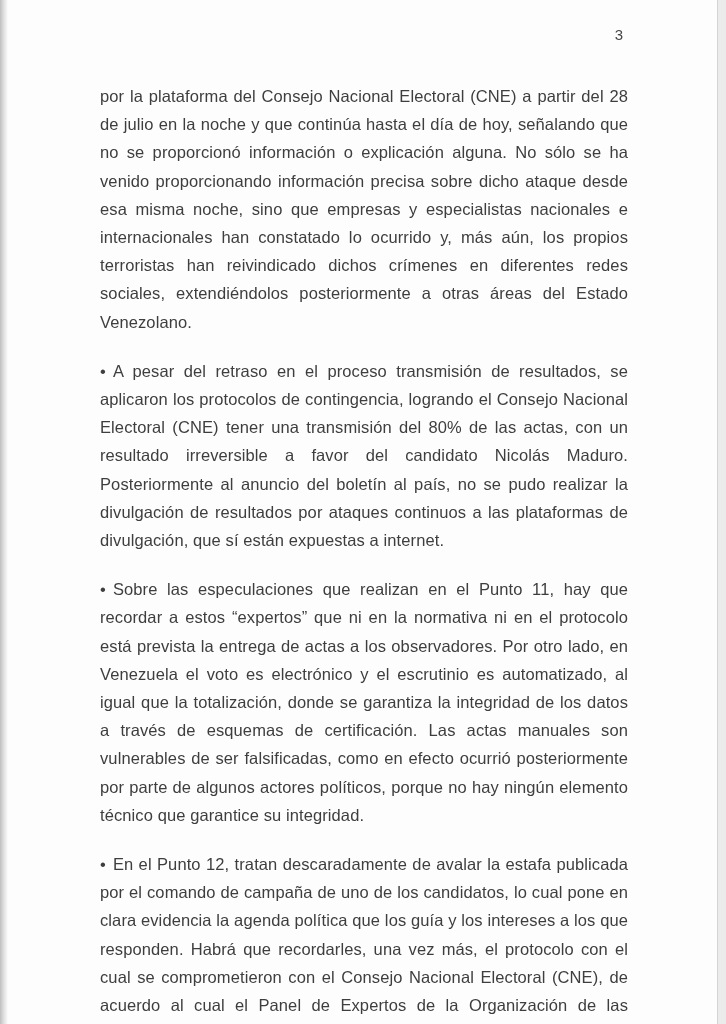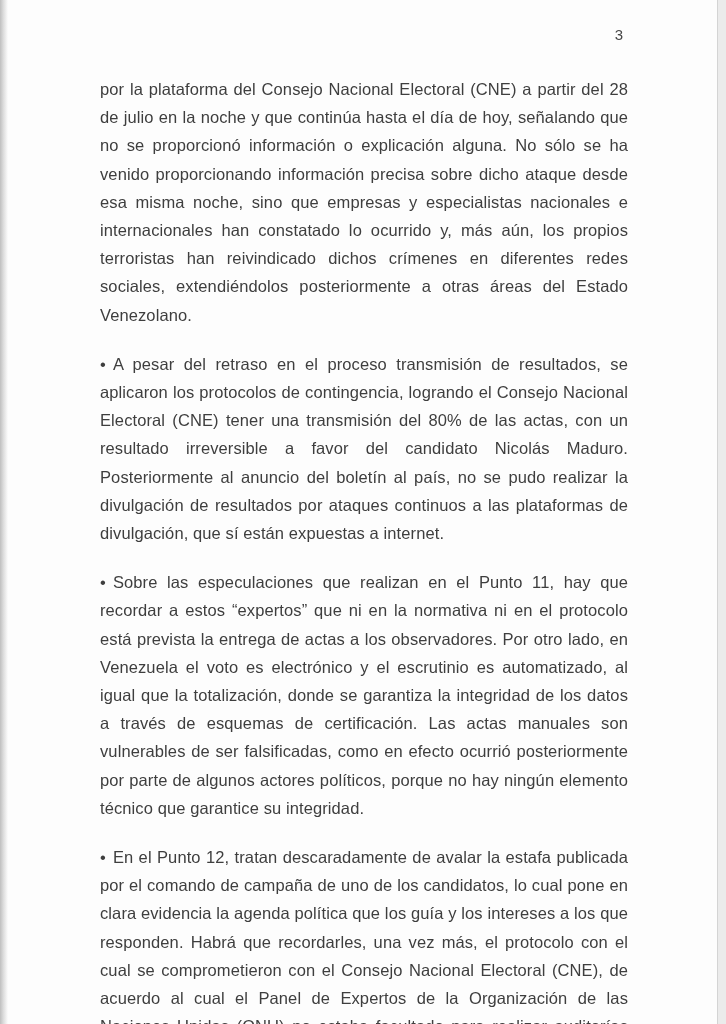--- a/index.html
+++ b/index.html
@@ -36,21 +36,21 @@
     font-size: 15px;
     color: #474747;
   }
   .content {
     position: absolute;
     left: 100px;
     top: 70px;
     width: 528px;
   }
   .content p {
-    margin: 5px 0 21px 0;
+    margin: 12px 0 21px 0;
     font-size: 16.5px;
     line-height: 28.2px;
     text-align: justify;
     color: #3e3e3e;
     letter-spacing: 0.1px;
   }
   .bullet:not(:empty) {
     margin-right: 7px;
   }
 </style>

